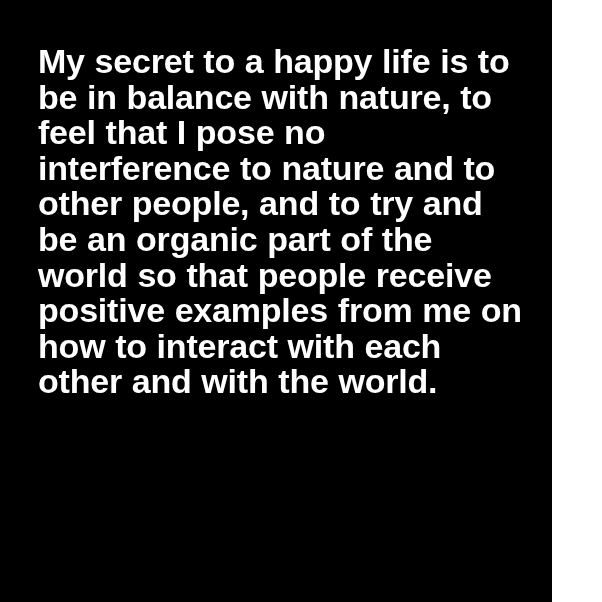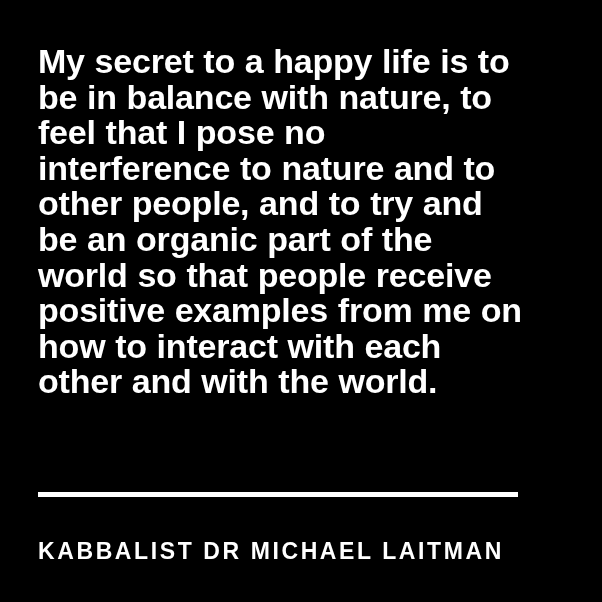--- a/index.html
+++ b/index.html
@@ -11,21 +11,21 @@
   body {
     width: 602px;
     height: 602px;
     overflow: hidden;
     font-family: "Liberation Sans", "DejaVu Sans", sans-serif;
   }
 
   .quote-card {
     position: relative;
     box-sizing: border-box;
-    width: 602px;
+    width: 552px;
     height: 602px;
     background: #000000;
     padding: 0;
     overflow: hidden;
   }
 
   .quote-body {
     position: absolute;
     left: 38px;
     top: 44px;
@@ -86,18 +86,14 @@
 feel that I pose no
 interference to nature and to
 other people, and to try and
 be an organic part of the
 world so that people receive
 positive examples from me on
 how to interact with each
 other and with the world.</blockquote>
   </div>
 
-  <div class="attribution-block">
-    <hr class="divider-rule">
-    <p class="attribution-name">KABBALIST DR MICHAEL LAITMAN</p>
-  </div>
 
 </div>
 
 </body></html>

